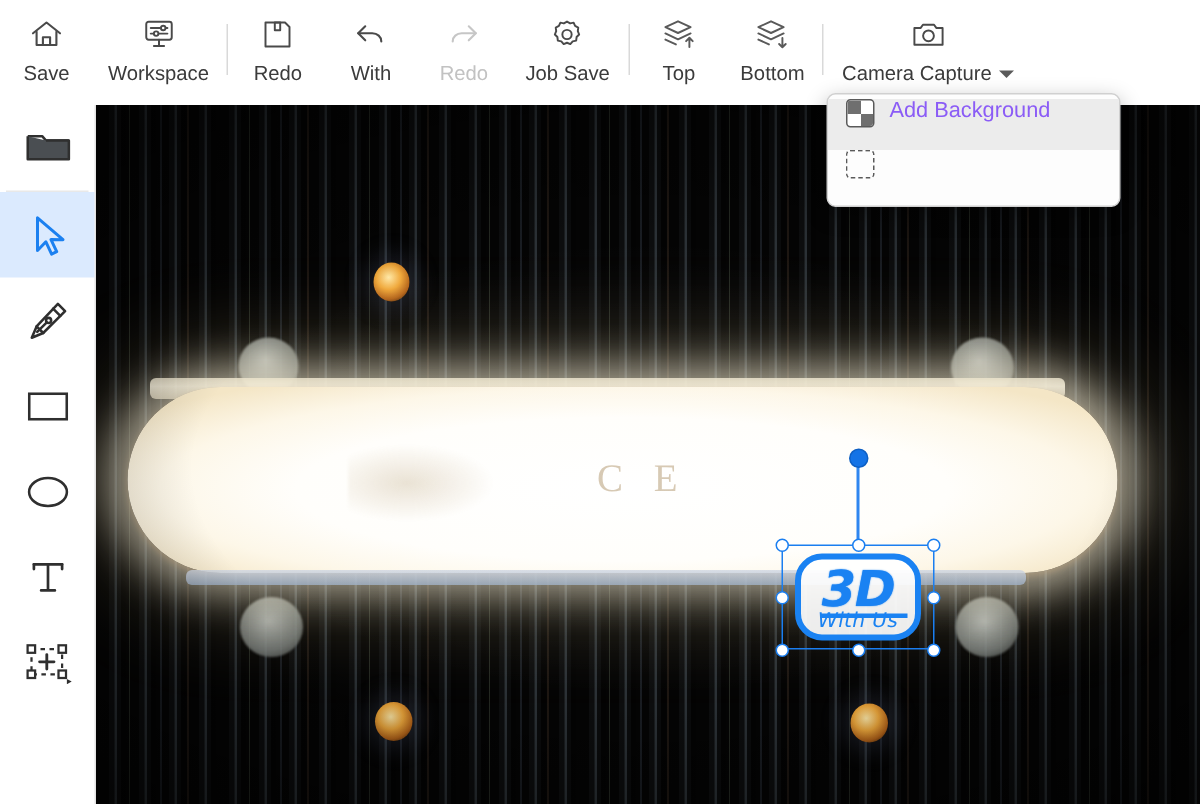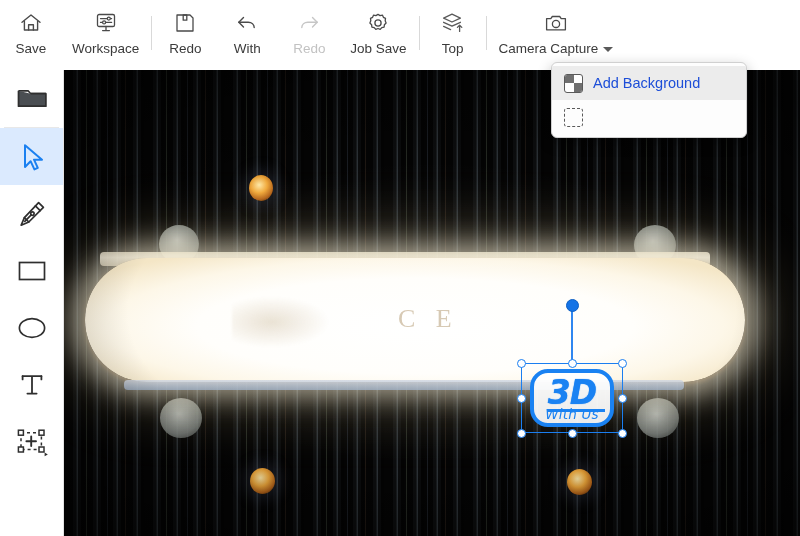--- a/index.html
+++ b/index.html
@@ -47,23 +47,23 @@
   
   .dropdown{
     position:absolute;left:551px;top:62px;width:194px;
     background:#fdfdfd;
     border:1px solid #d0d0d0;border-radius:6px;
     box-shadow:0 5px 14px rgba(0,0,0,.30);
     z-index:60;overflow:hidden;
     padding:3px 0 3px 0;
   }
   .dd-item{
-    display:flex;align-items:center;gap:10px;
+    display:flex;align-items:flex-start;gap:10px;
     height:34px;padding:0 12px;
-    font-size:14.5px;color:#1d4ed8;
+    font-size:14.5px;color:#8b5cf6;
     cursor:default;white-space:nowrap;
   }
   .dd-item.hl{background:#ececec;}
   .dd-ico{width:19px;height:19px;flex:0 0 19px;position:relative;}
 
   
   .ico-checker{
     border:1.6px solid #5a5a5a;border-radius:3px;box-sizing:border-box;
     background:#ffffff;overflow:hidden;
   }
@@ -300,20 +300,31 @@
         <svg width="28" height="26" viewBox="0 0 28 26" fill="none" stroke="#5a5a5a" stroke-width="1.3" stroke-linejoin="round" stroke-linecap="round">
           <path d="M13 4.2 4.6 8.1 13 12l8.4-3.9z"></path>
           <path d="M4.6 12.3 13 16.2l8.4-3.9"></path>
           <path d="M4.6 16.4 11.6 19.6"></path>
           <path d="M20.6 21.4v-6.1M18.4 17.4l2.2-2.2 2.2 2.2"></path>
         </svg>
       </span>
       <span class="tb-lab">Top</span>
     </div>
 
+    <div class="tb-item">
+      <span class="tb-ico">
+        <svg width="28" height="26" viewBox="0 0 28 26" fill="none" stroke="#5a5a5a" stroke-width="1.3" stroke-linejoin="round" stroke-linecap="round">
+          <path d="M13 4.2 4.6 8.1 13 12l8.4-3.9z"></path>
+          <path d="M4.6 12.3 13 16.2l8.4-3.9"></path>
+          <path d="M4.6 16.4 11.6 19.6"></path>
+          <path d="M20.6 15.3v6.1M18.4 19.3l2.2 2.2 2.2-2.2"></path>
+        </svg>
+      </span>
+      <span class="tb-lab">Bottom</span>
+    </div>
 
     <div class="tb-sep"></div>
 
     <div class="tb-item withcaret">
       <span class="tb-ico">
         <svg width="28" height="26" viewBox="0 0 28 26" fill="none" stroke="#4a4a4a" stroke-width="1.3" stroke-linejoin="round">
           <path d="M4.6 8.6h4.2l1.5-2.1h7.4l1.5 2.1h4.2v11.2H4.6z"></path>
           <circle cx="14" cy="13.9" r="3.6"></circle>
         </svg>
       </span>

